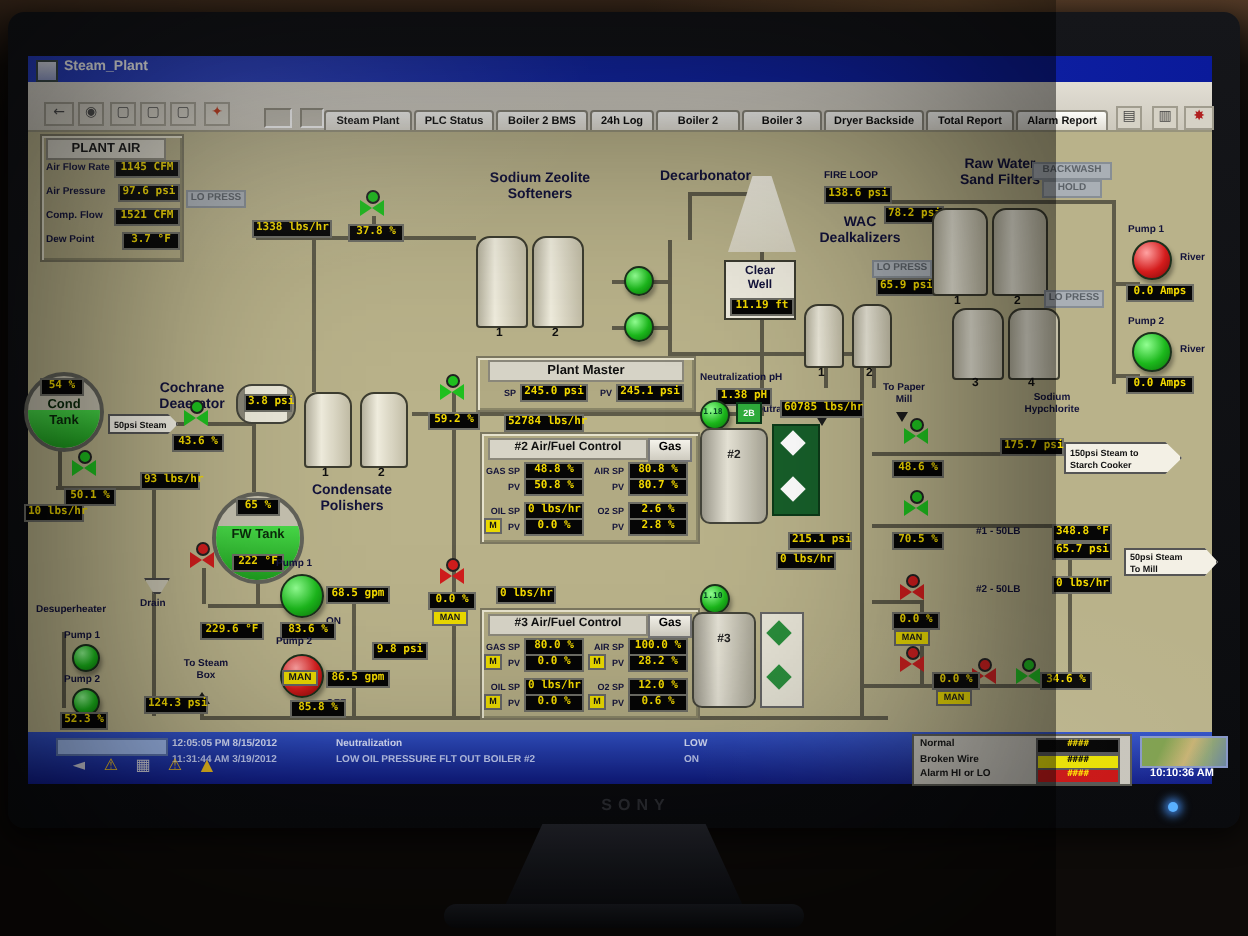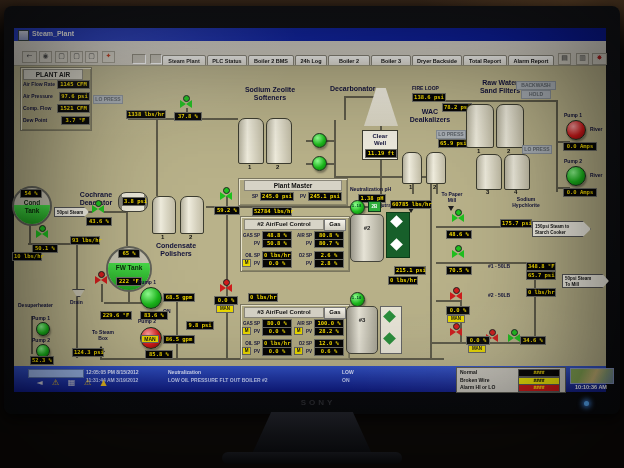--- a/index.html
+++ b/index.html
@@ -1,16 +1,16 @@
 <!DOCTYPE html>
 <html><head>
 <meta charset="utf-8">
 <style>
   html,body{margin:0;padding:0;width:624px;height:468px;overflow:hidden;background:#0e0b09;font-family:"Liberation Sans",sans-serif}
-  #photo{position:absolute;inset:0;width:624px;height:468px}
+  #photo{position:absolute;inset:0;width:528px;height:468px}
   .bgband{position:absolute;left:0;top:0;width:624px;height:60px;
     background:linear-gradient(180deg,rgba(92,64,42,.85),rgba(40,28,18,.35) 55%,transparent);}
   .bgglow{position:absolute;right:0;top:0;width:260px;height:90px;
     background:radial-gradient(ellipse 220px 80px at 80% 0,rgba(130,92,55,.8),transparent 70%)}
   #bezel{position:absolute;left:4px;top:6px;width:616px;height:408px;background:linear-gradient(#15161a,#0a0b0e);border-radius:8px;box-shadow:0 4px 14px rgba(0,0,0,.7)}
   #stand{position:absolute;left:252px;top:412px;width:120px;height:42px;background:linear-gradient(#23252c,#0d0e12);clip-path:polygon(16% 0,84% 0,100% 100%,0 100%)}
   #standbase{position:absolute;left:222px;top:452px;width:180px;height:12px;border-radius:6px;background:linear-gradient(#1c1e24,#0a0b0d)}
   .brand{position:absolute;left:288px;top:398px;width:60px;text-align:center;font:bold 8px "Liberation Sans";letter-spacing:3px;color:#44454c;opacity:.6}
   .led{position:absolute;left:584px;top:401px;width:5px;height:5px;border-radius:50%;background:#5ab0ff;box-shadow:0 0 5px 2px rgba(70,150,255,.8)}
   #screen{position:absolute;left:14px;top:28px;width:592px;height:364px;background:#b9b28a}

